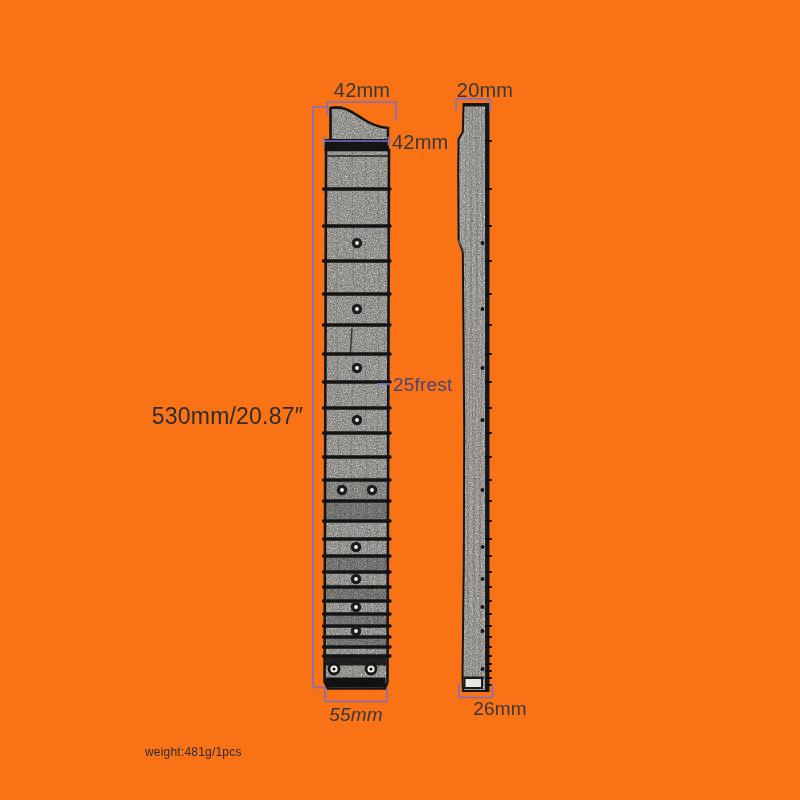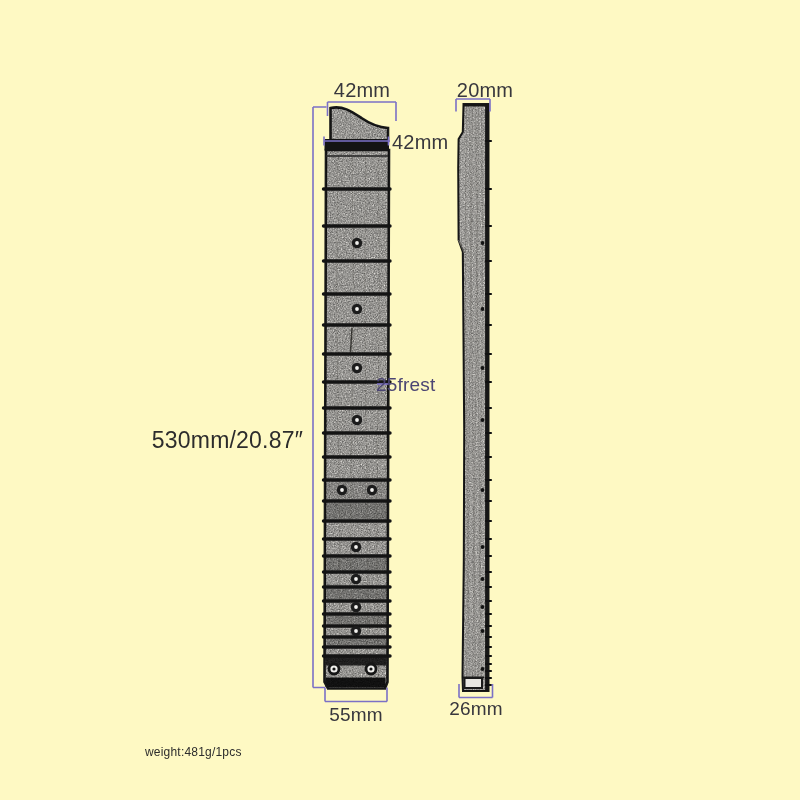--- a/index.html
+++ b/index.html
@@ -1,29 +1,29 @@
 <!DOCTYPE html>
 <html><head>
 <meta charset="utf-8">
 <style>
   html,body{margin:0;padding:0;background:#fff;}
   .canvas{
     position:relative;
     width:800px;height:800px;
-    background:#fef9c3;
+    background:#f97316;
     font-family:"Liberation Sans", sans-serif;
     overflow:hidden;
   }
   .canvas svg{position:absolute;left:0;top:0;}
   .lbl{position:absolute;white-space:nowrap;line-height:1;letter-spacing:0.2px;}
   .lbl-top-42{left:362px;top:80px;font-size:20px;transform:translateX(-50%);}
   .lbl-20{left:476px;top:80px;font-size:20px;transform:translateX(-50%);}
   .lbl-nut-42{left:392px;top:132px;font-size:20px;}
-  .lbl-length{right:497px;top:429px;font-size:23px;}
-  .lbl-fret{left:376px;top:375px;font-size:19px;}
+  .lbl-length{right:497px;top:405px;font-size:23px;}
+  .lbl-fret{left:393px;top:375px;font-size:19px;}
   .lbl-55{left:356px;top:705px;font-size:19px;transform:translateX(-50%);}
   .lbl-26{left:476px;top:699px;font-size:19px;transform:translateX(-50%);}
   .lbl-weight{left:145px;top:746px;font-size:12px;}
 </style>
 </head>
 <body>
 
 <div class="canvas">
 
   <svg id="art" width="800" height="800" viewBox="0 0 800 800" aria-hidden="true">
@@ -177,16 +177,16 @@
         <path d="M325,687.5 V701.5 M325,701.5 H387 M387,687.5 V701.5" fill="none" stroke="#7b70c6" stroke-width="1.6"></path>
         <path d="M459,684 V697.5 M459,697.5 H492.5 M492.5,684 V697.5" fill="none" stroke="#7b70c6" stroke-width="1.6"></path>
       </g>
   </svg>
 
   <div class="lbl lbl-top-42" style="color: rgb(56, 55, 61);">42mm</div>
   <div class="lbl lbl-20" style="color: rgb(56, 55, 61); margin-left: 9px;">20mm</div>
   <div class="lbl lbl-nut-42" style="color: rgb(56, 55, 61);">42mm</div>
   <div class="lbl lbl-length" style="color: rgb(44, 44, 44);">530mm/20.87″</div>
   <div class="lbl lbl-fret" style="color: rgb(75, 69, 115);">25frest</div>
-  <div class="lbl lbl-55" style="color: rgb(56, 55, 61);">55mm</div>
-  <div class="lbl lbl-26" style="color: rgb(56, 55, 61);">26mm</div>
+  <div class="lbl lbl-55" style="color: rgb(56, 55, 61); font-style: italic;">55mm</div>
+  <div class="lbl lbl-26" style="color: rgb(56, 55, 61); margin-left: 24px;">26mm</div>
   <div class="lbl lbl-weight" style="color: rgb(44, 44, 44);">weight:481g/1pcs</div>
 </div>
 
 </body></html>

